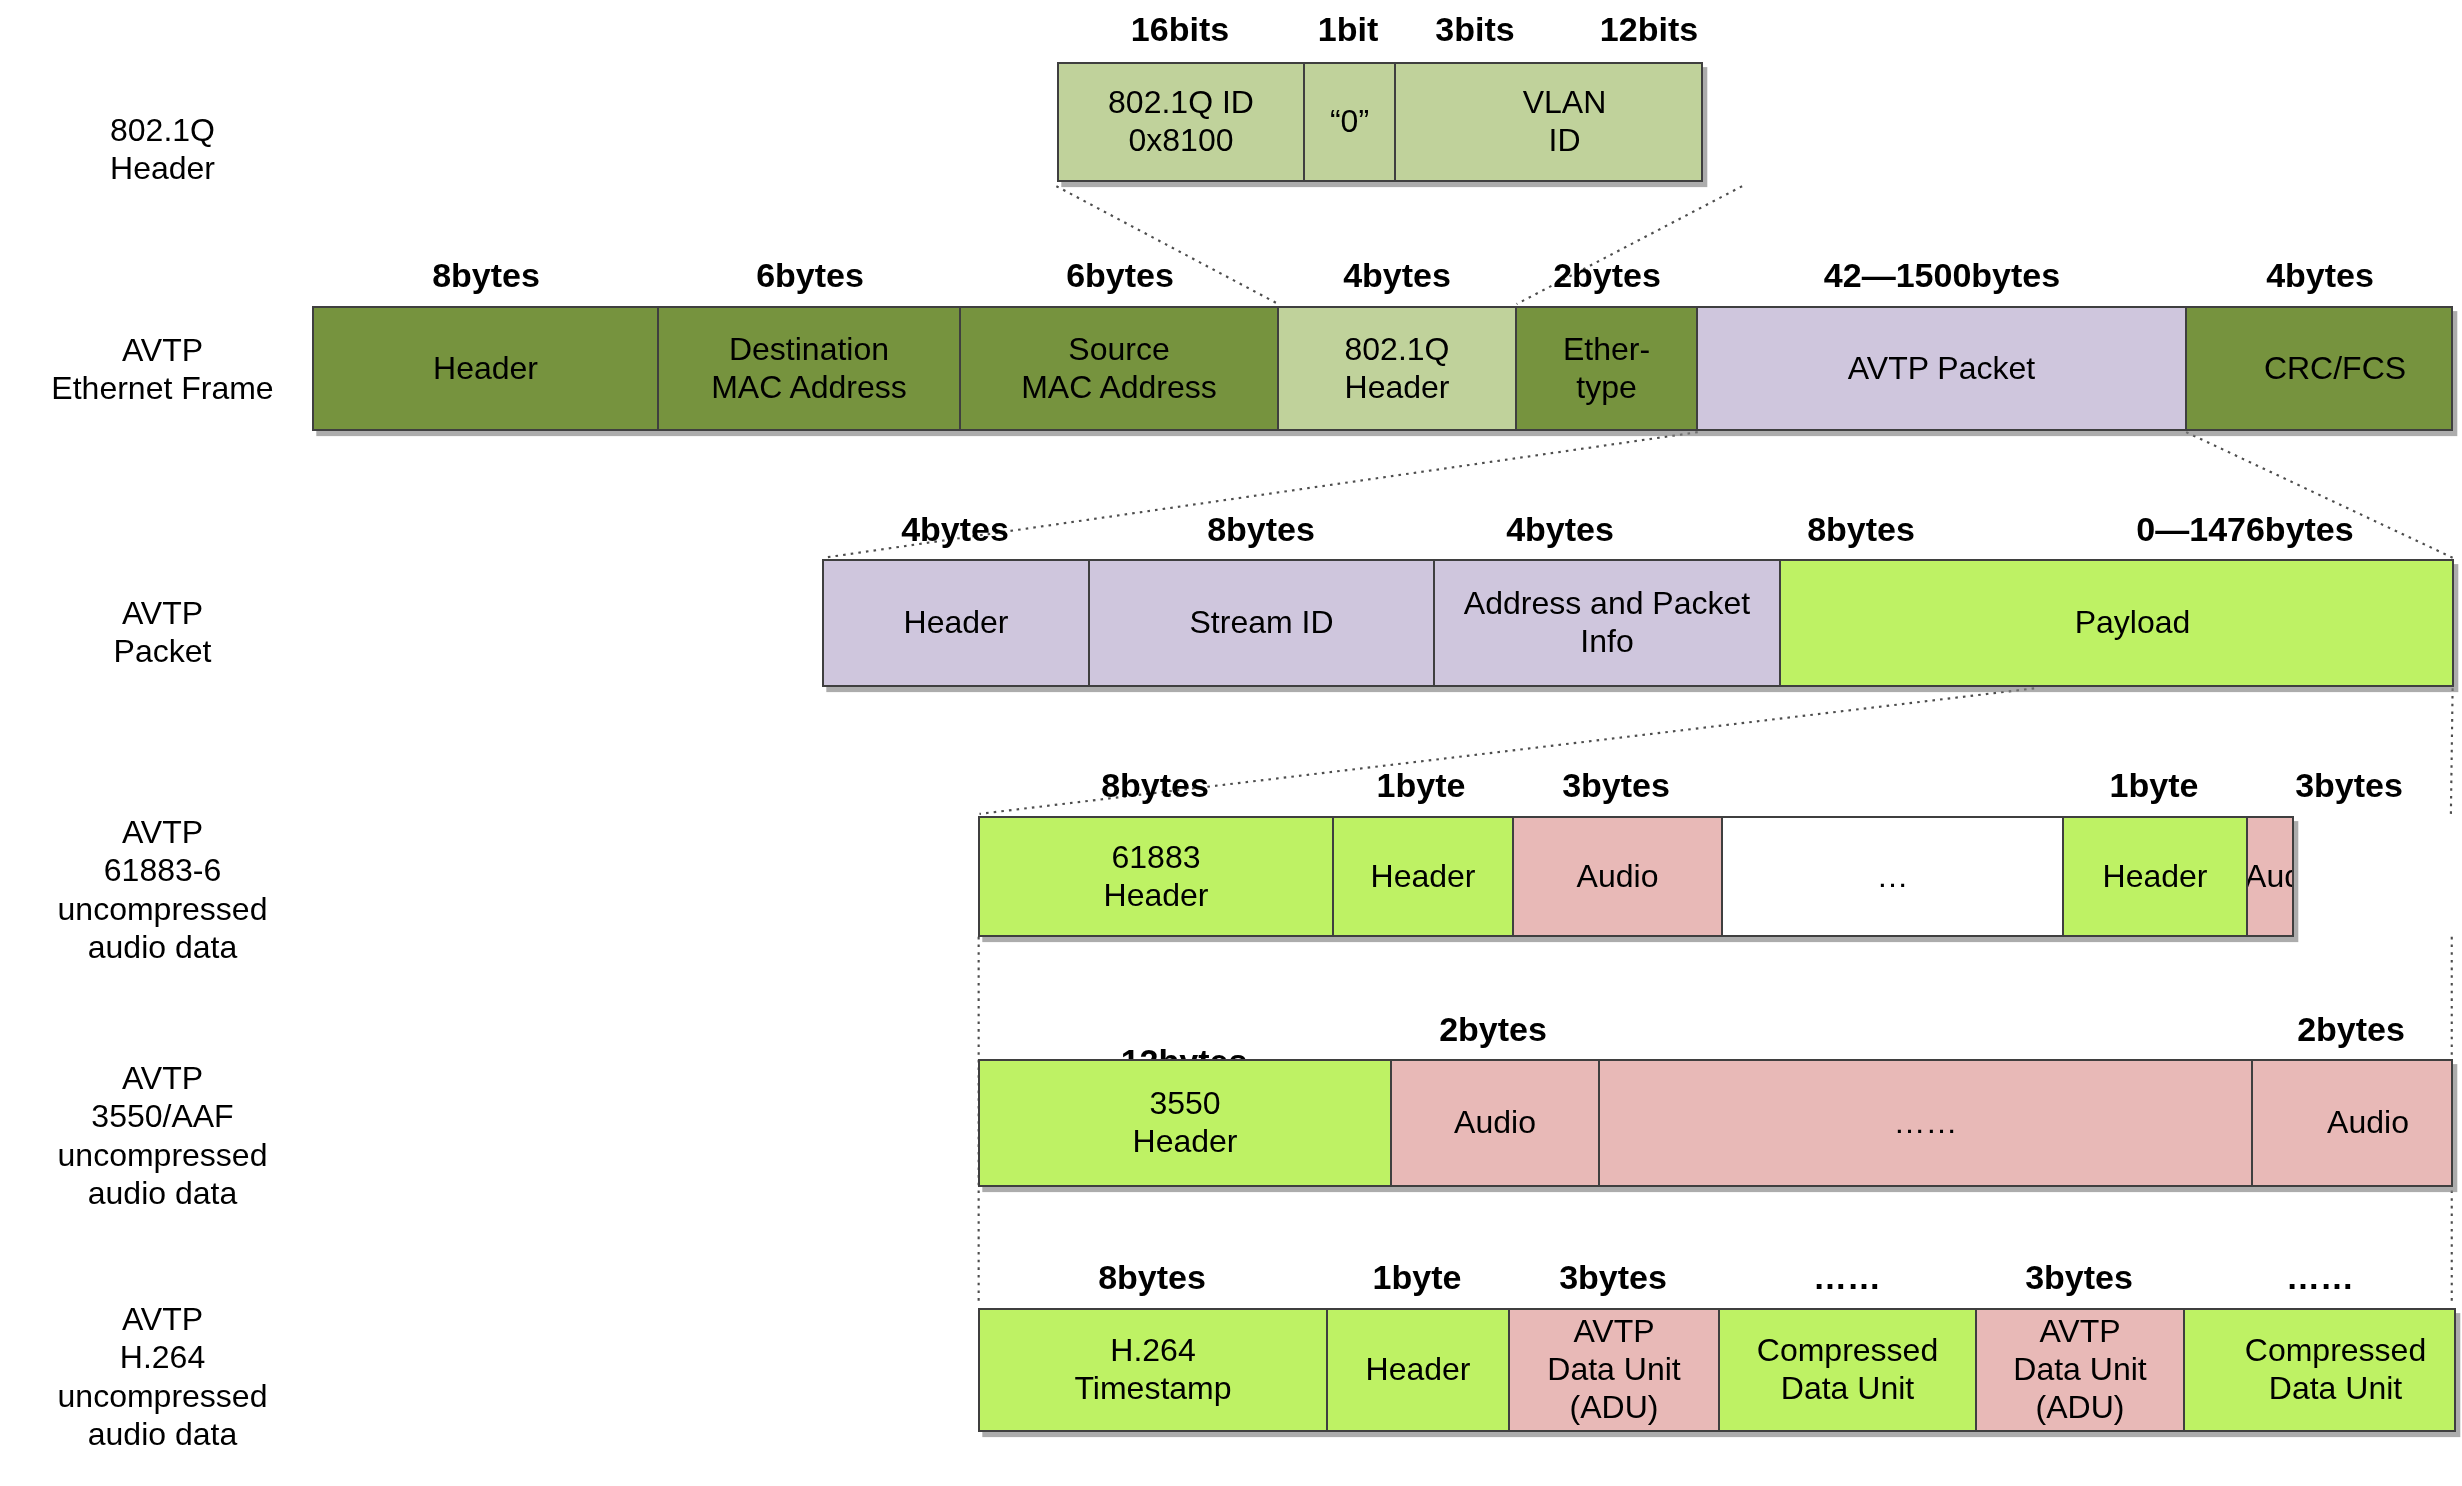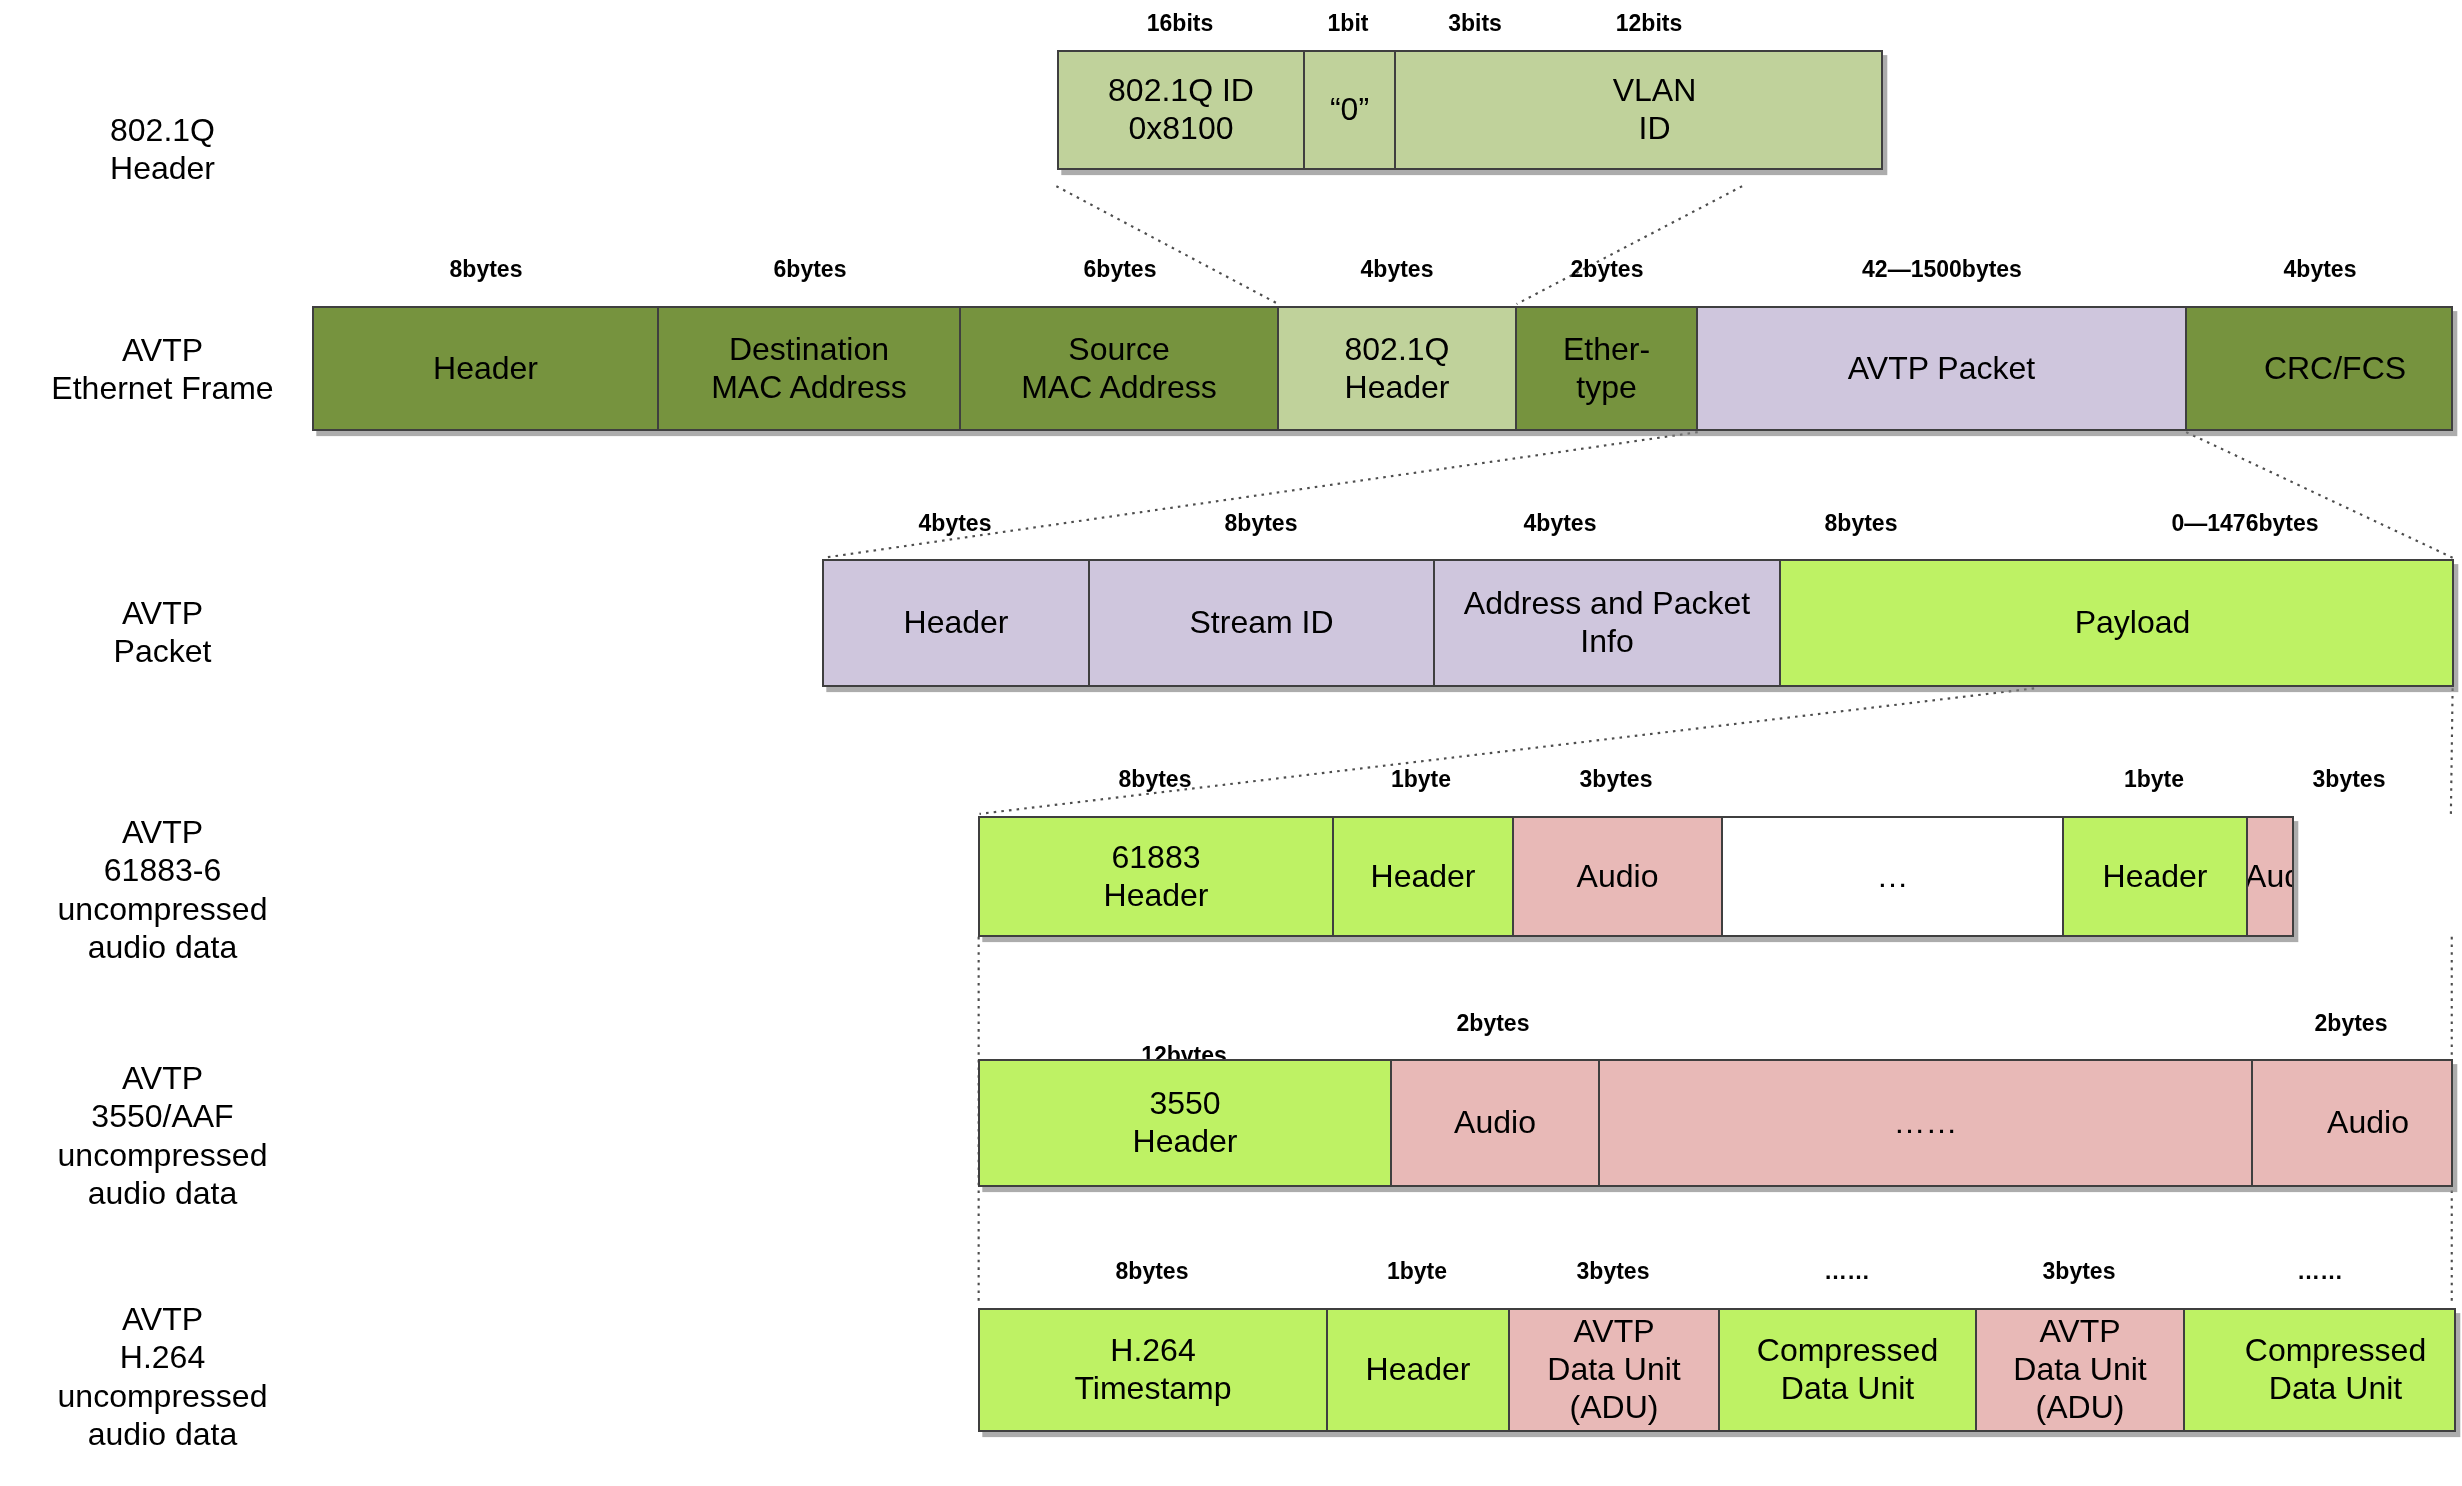--- a/index.html
+++ b/index.html
@@ -15,21 +15,21 @@
     position:absolute;
     left:0; width:325px;
     transform:translateY(-50%);
     text-align:center;
     font-size:32px; line-height:1.2;
     white-space:pre-line;
   }
   .bytes {
     position:absolute;
     transform:translateX(-50%);
-    font-size:23px; font-weight:bold;
+    font-size:34px; font-weight:bold;
     white-space:nowrap;
   }
   .band {
     position:absolute;
     display:flex;
     border:2.6px solid #3f3f3f;
     box-sizing:border-box;
     box-shadow:4.3px 5.1px 0 rgba(128,128,128,0.65);
     background:#ffffff;
   }
@@ -72,21 +72,21 @@
       <line x1="2871" y1="1097" x2="2871" y2="1529"></line>
     </g>
   </svg>
 
   <div class="row-label" style="top:149px">802.1Q
 Header</div>
   <div class="bytes" style="left:1180px;top:10.2px">16bits</div>
   <div class="bytes" style="left:1348px;top:10.2px">1bit</div>
   <div class="bytes" style="left:1475px;top:10.2px">3bits</div>
   <div class="bytes" style="left:1649px;top:10.2px">12bits</div>
-  <div class="band" style="left:1057px;top:50px;width:826px;height:120px">
+  <div class="band" style="left:1057px;top:62px;width:646px;height:120px">
     <div class="seg bg-lightgreen" style="flex:0 0 246px"><span>802.1Q ID
 0x8100</span></div>
     <div class="seg bg-lightgreen" style="flex:0 0 91px"><span>“0”</span></div>
     <div class="seg bg-lightgreen" style="flex:1"><span>VLAN
 ID</span></div>
   </div>
 
   <div class="row-label" style="top:369px">AVTP
 Ethernet Frame</div>
   <div class="bytes" style="left:486px;top:256px">8bytes</div>

